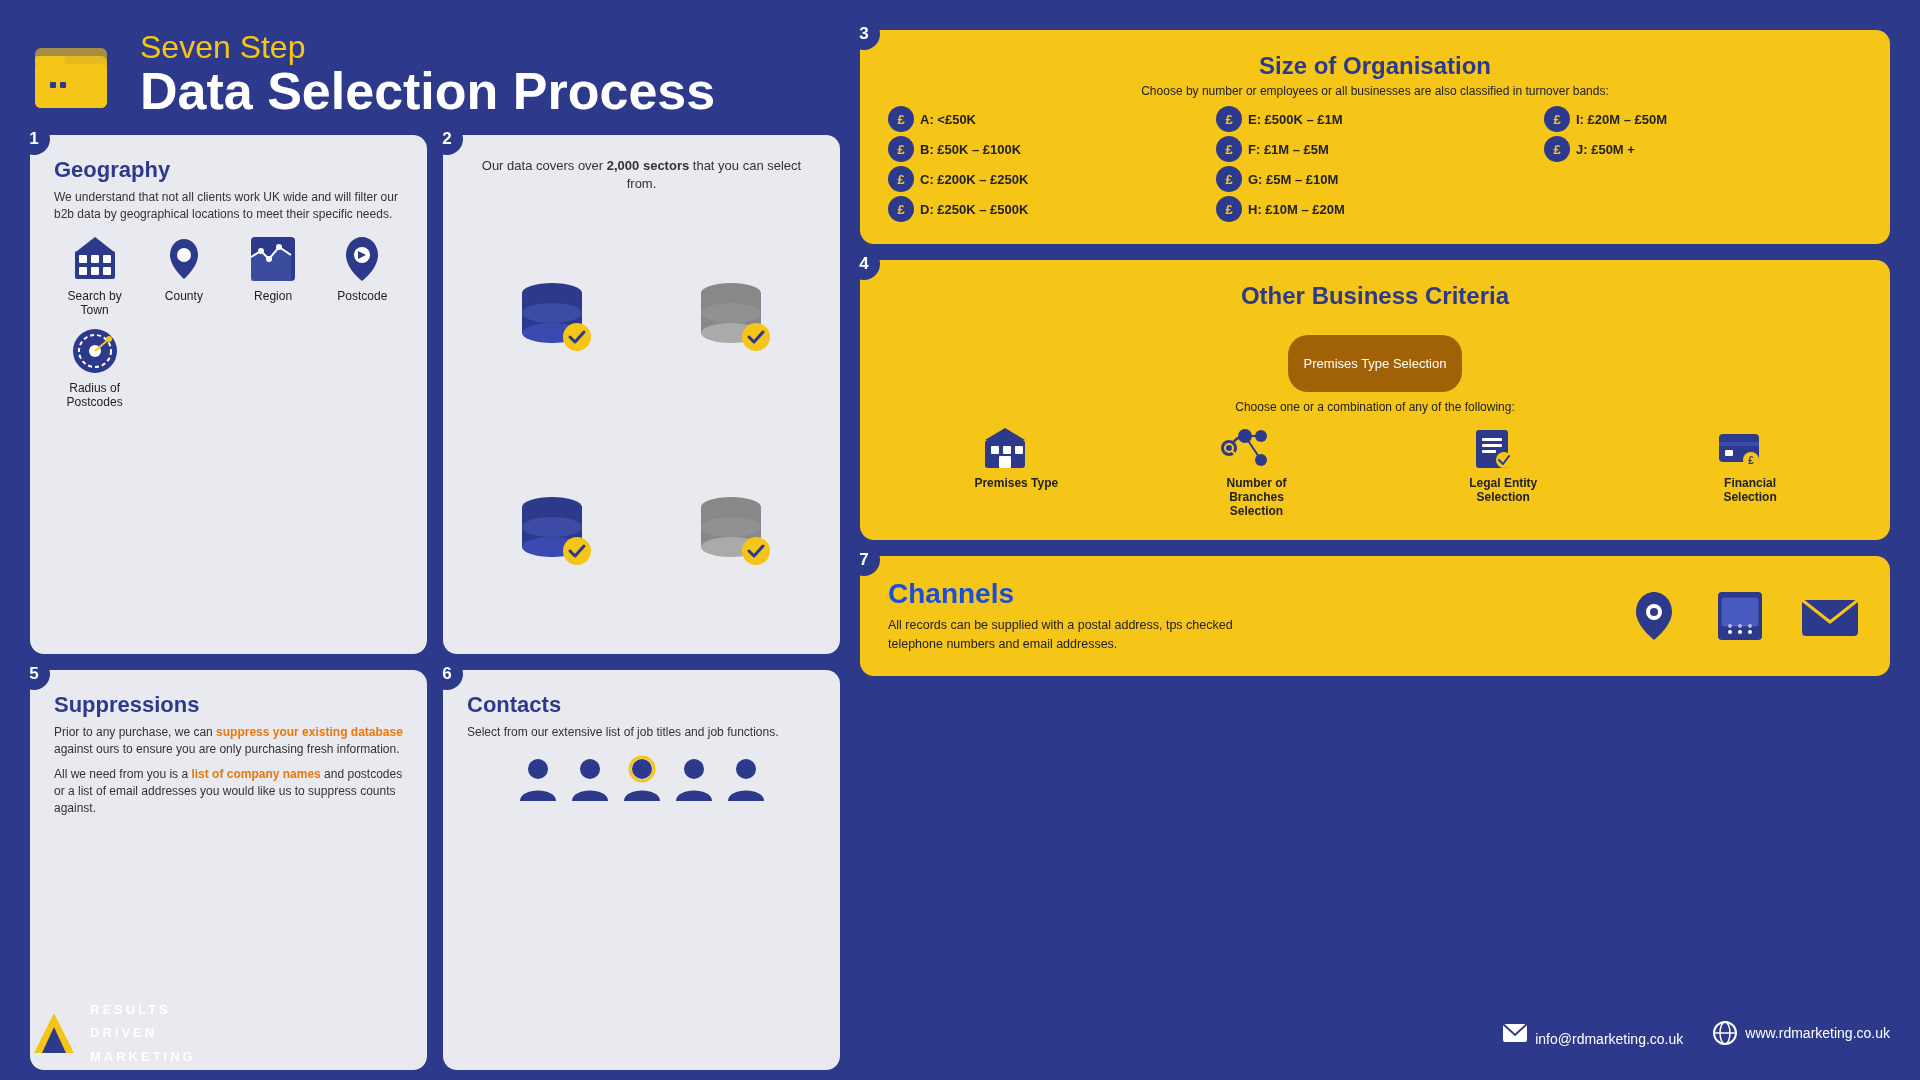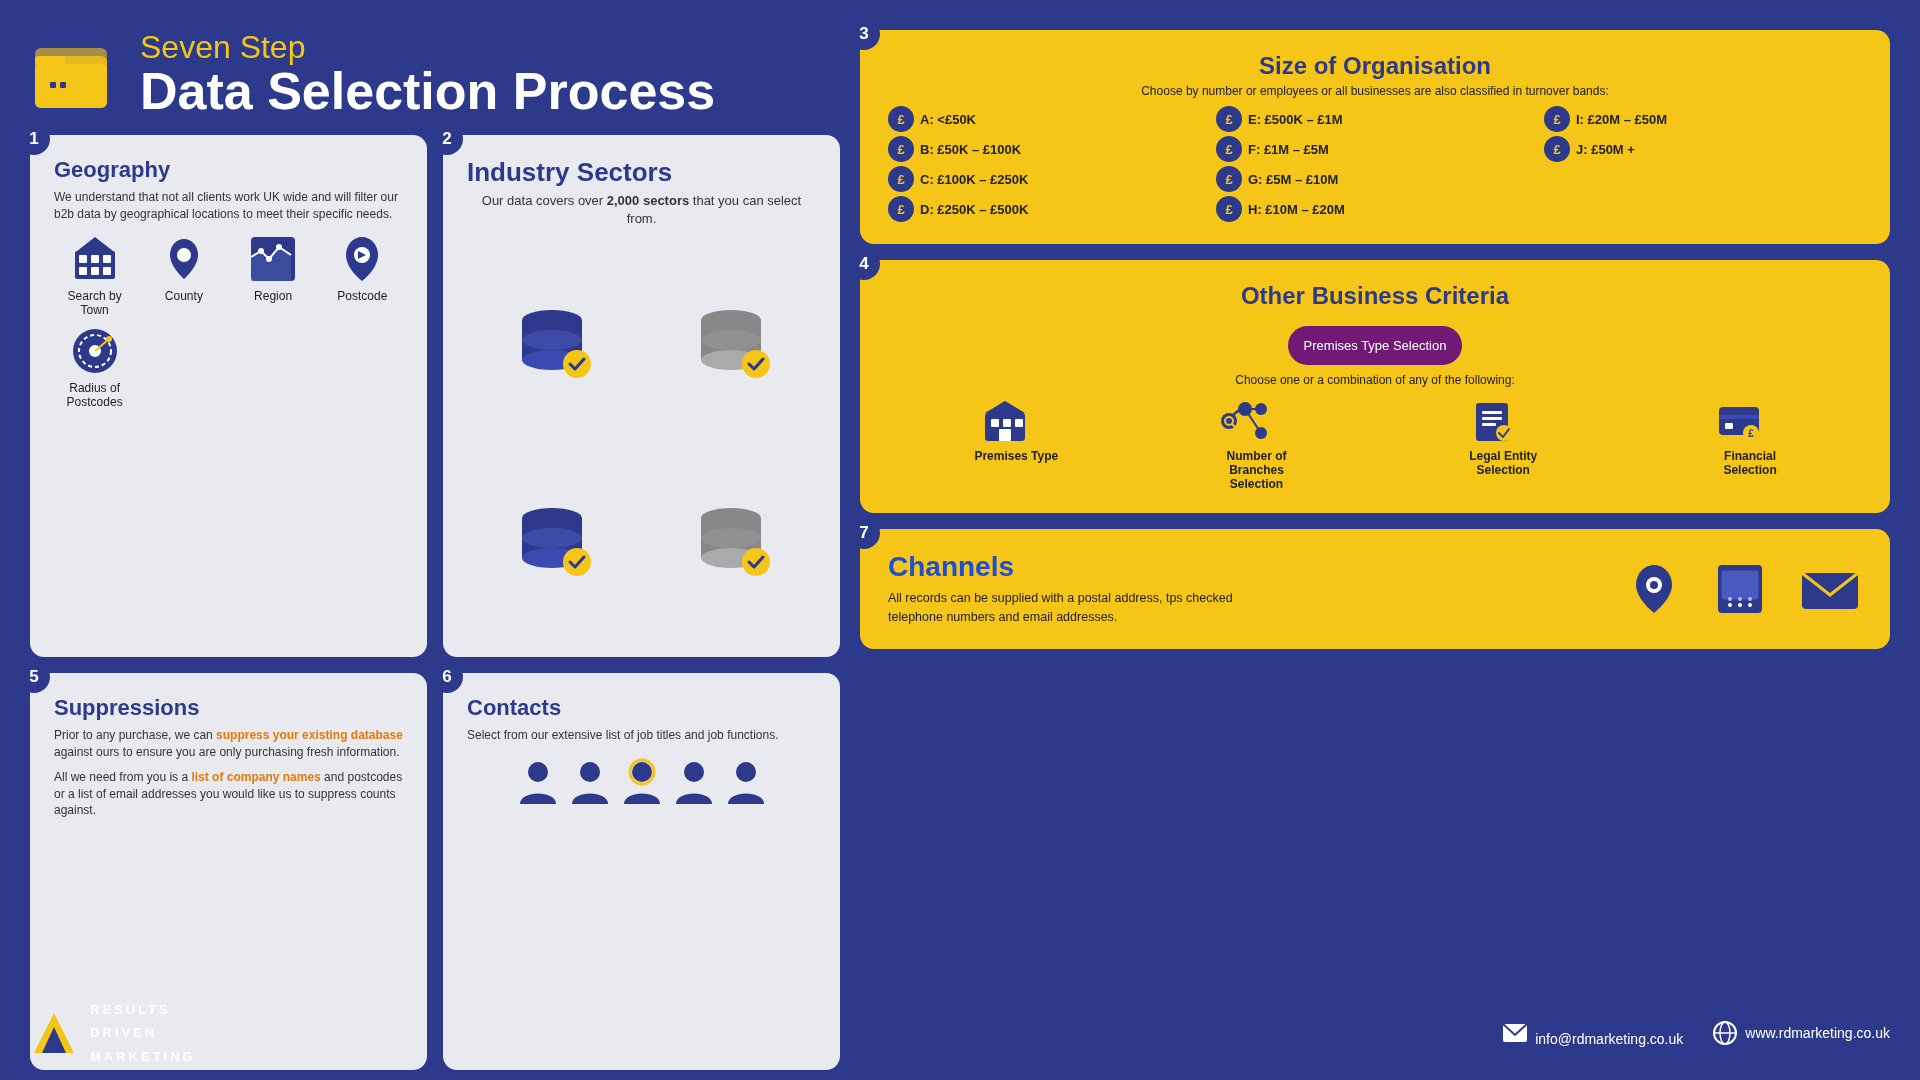--- a/index.html
+++ b/index.html
@@ -244,27 +244,27 @@
       align-items: center;
       justify-content: center;
       color: #f5c518;
       font-size: 13px;
       font-weight: 900;
       flex-shrink: 0;
     }
 
     
     .criteria-badge {
-      background: #701a75;
+      background: #a16207;
       color: white;
       border-radius: 20px;
-      padding: 12px 16px;
+      padding: 21px 16px;
       font-size: 13px;
       display: inline-block;
-      margin: 12px auto 8px auto;
+      margin: 21px auto 8px auto;
     }
 
     .criteria-center {
       text-align: center;
     }
 
     .criteria-items {
       display: flex;
       justify-content: space-around;
       align-items: flex-start;
@@ -456,21 +456,20 @@
                 <circle cx="40" cy="14" r="3" fill="#f5c518"></circle>
               </svg>
             </div>
             <span class="geo-item-label">Radius of Postcodes</span>
           </div>
         </div>
       </div>
 
       <div class="card industry">
         <div class="step-badge">2</div>
-        <h3>Industry Sectors</h3>
         <p class="sub">Our data covers over <strong>2,000 sectors</strong> that you can select from.</p>
         <div class="db-icons">
 
           <div class="db-icon">
             <svg width="90" height="80" viewBox="0 0 90 80">
               <ellipse cx="45" cy="18" rx="30" ry="10" fill="#2d3a8c"></ellipse>
               <rect x="15" y="18" width="60" height="40" fill="#2d3a8c"></rect>
               <ellipse cx="45" cy="58" rx="30" ry="10" fill="#3a4ab0"></ellipse>
               <ellipse cx="45" cy="38" rx="30" ry="10" fill="#4a5bc0" opacity="0.5"></ellipse>
               <circle cx="70" cy="62" r="14" fill="#f5c518"></circle>
@@ -586,21 +585,21 @@
           <div class="size-icon">£</div>
           <span>F: £1M – £5M</span>
         </div>
         <div class="size-item">
           <div class="size-icon">£</div>
           <span>J: £50M +</span>
         </div>
 
         <div class="size-item">
           <div class="size-icon">£</div>
-          <span>C: £100K – £250K</span>
+          <span>C: £200K – £250K</span>
         </div>
         <div class="size-item">
           <div class="size-icon">£</div>
           <span>G: £5M – £10M</span>
         </div>
         <div class="size-item"></div>
 
         <div class="size-item">
           <div class="size-icon">£</div>
           <span>D: £250K – £500K</span>

